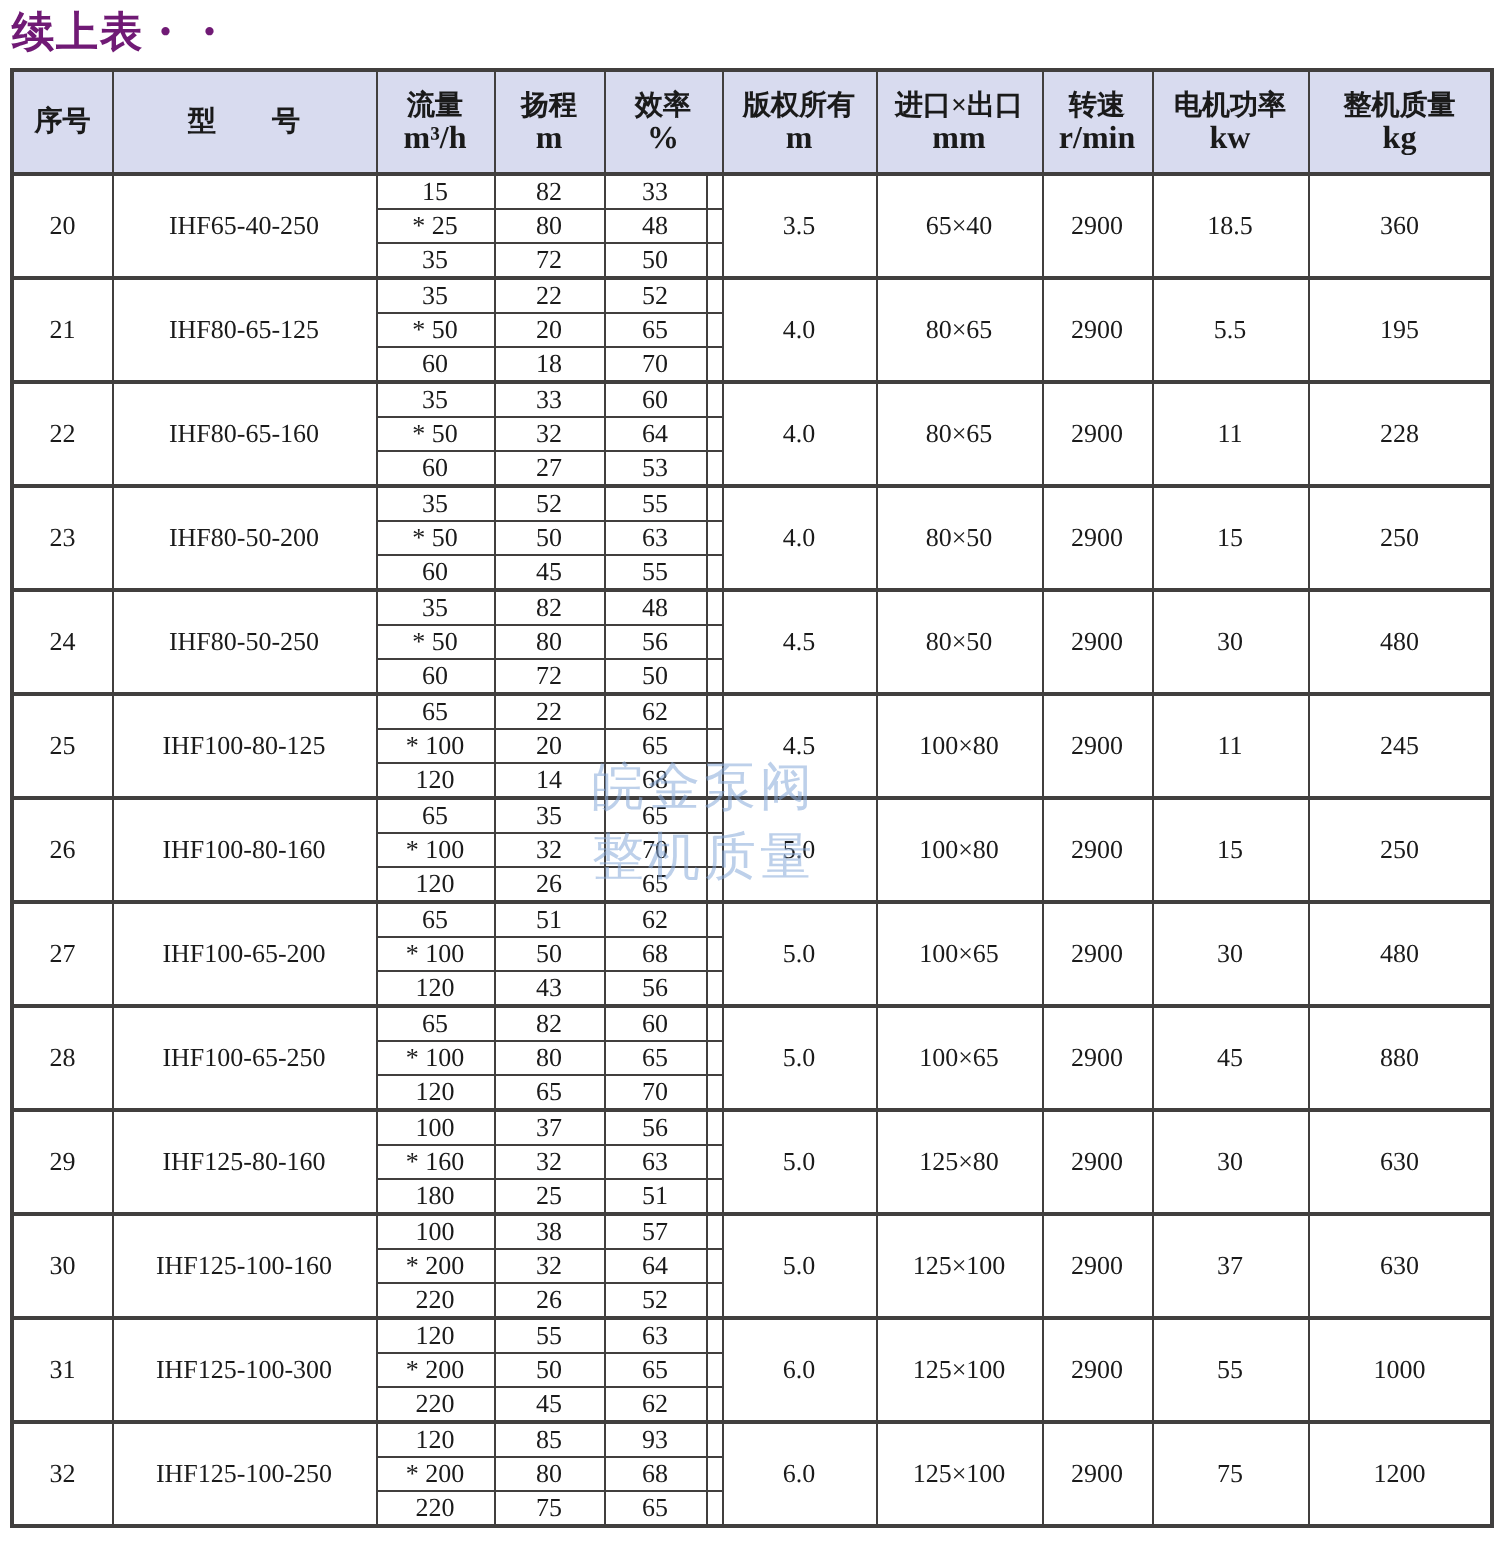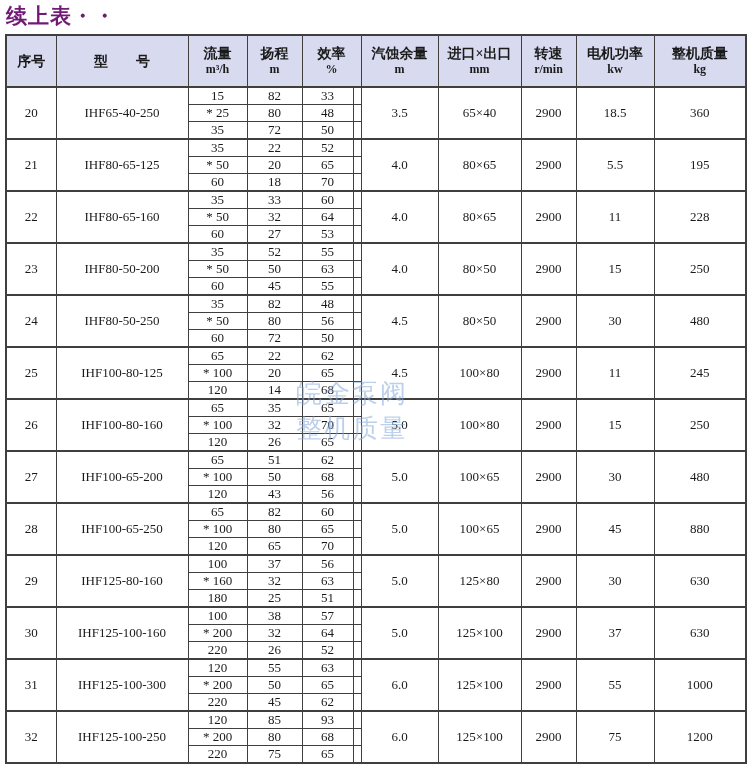--- a/index.html
+++ b/index.html
@@ -44,21 +44,21 @@
     overflow:hidden;
     white-space:nowrap;
   }
   table.spec thead th {
     background:#d8dbef;
     height:50px;
     font-weight:bold;
     font-size:14px;
     border-bottom:2px solid #413f3e;
   }
-  table.spec thead .unit { font-size:12px; font-weight:bold; line-height:15px; }
+  table.spec thead .unit { font-size:16px; font-weight:bold; line-height:15px; }
   table.spec thead .lbl  { line-height:17px; }
   table.spec tbody td {
     height:16px;
     font-size:13px;
     line-height:16px;
   }
   table.spec tbody tr.group-first td { border-top:2px solid #413f3e; }
   td.c-model { font-size:13px; }
   td.c-spacer { border-left:1px solid #413f3e; border-right:1px solid #413f3e; }
 </style>
@@ -102,21 +102,21 @@
           </th>
           <th>
             <div class="lbl">扬程</div>
             <div class="unit">m</div>
           </th>
           <th colspan="2">
             <div class="lbl">效率</div>
             <div class="unit">%</div>
           </th>
           <th>
-            <div class="lbl">汽蚀余量</div>
+            <div class="lbl">版权所有</div>
             <div class="unit">m</div>
           </th>
           <th>
             <div class="lbl">进口×出口</div>
             <div class="unit">mm</div>
           </th>
           <th>
             <div class="lbl">转速</div>
             <div class="unit">r/min</div>
           </th>

